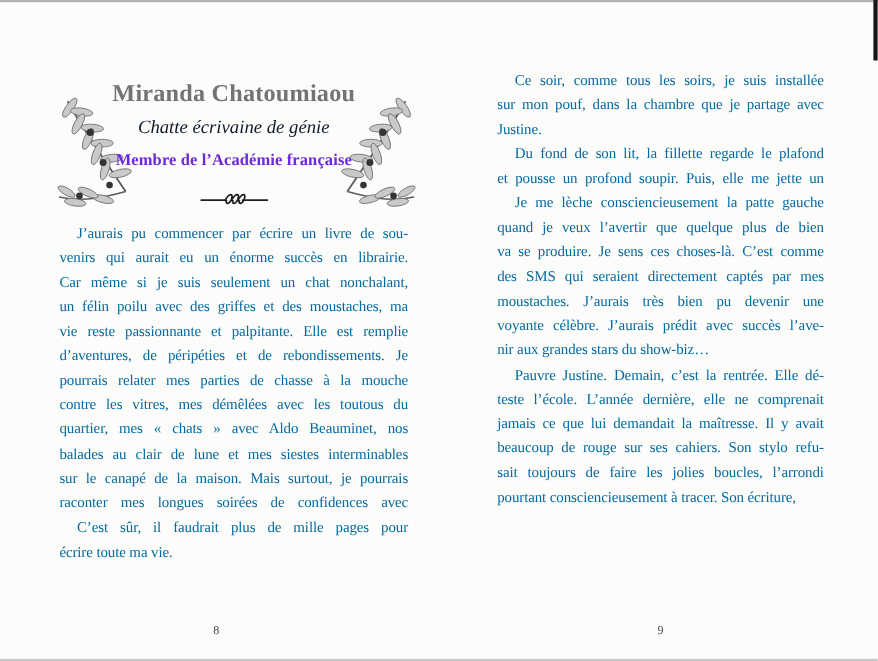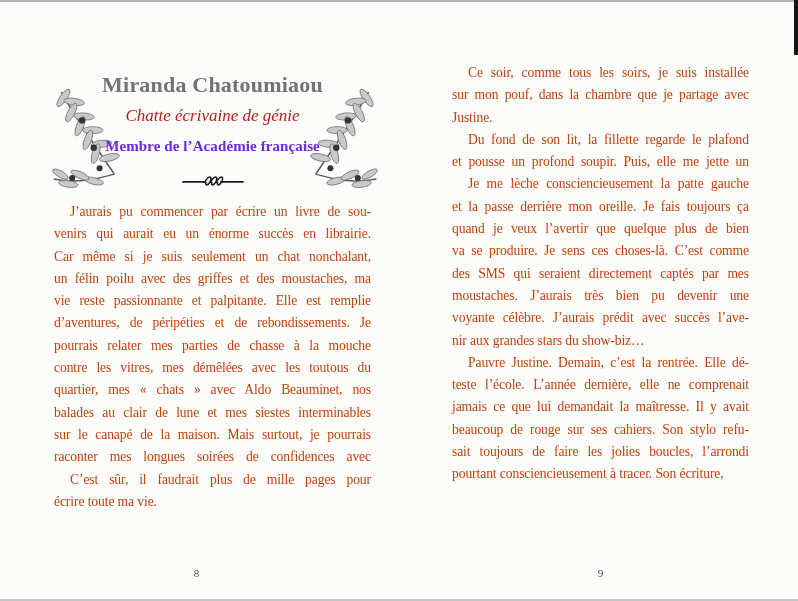--- a/index.html
+++ b/index.html
@@ -19,39 +19,39 @@
   .page-right{left:452px;width:297px;}
 
   
   .chapter-header{position:absolute;top:0;left:0;right:0;height:200px;}
   .author-name{
     position:absolute;top:72px;left:0;right:0;text-align:center;
     font-size:22px;font-weight:bold;color:#737373;letter-spacing:.2px;
   }
   .author-subtitle{
     position:absolute;top:106px;left:0;right:0;text-align:center;
-    font-style:italic;font-size:17px;color:#b91c1c;
+    font-style:italic;font-size:17px;color:#0f172a;
   }
   .author-membership{
     position:absolute;top:138px;left:0;right:0;text-align:center;
     font-size:15px;font-weight:bold;color:#6d28d9;letter-spacing:.1px;
   }
   .branch{position:absolute;width:88px;height:106px;}
   .branch-left{left:-16px;top:84px;}
   .branch-right{left:250px;top:84px;transform:scaleX(-1);}
   .divider{position:absolute;top:174px;left:0;right:0;text-align:center;}
 
   
   .page-body{position:absolute;left:0;right:0;}
   .page-left .page-body{top:201px;}
   .page-right .page-body{top:62px;}
   .line{
     font-size:13.6px;line-height:22.3px;letter-spacing:-0.1px;
     text-align:justify;text-align-last:justify;
-    white-space:normal;color:#c2410c;
+    white-space:normal;color:#0369a1;
   }
   .line.first{text-indent:16px;}
   .line.last{text-align-last:left;}
 
   .folio{
     position:absolute;top:567px;left:0;right:0;text-align:center;
     font-size:11px;color:#4a4a4a;
   }
   .page-left .folio{transform:translateX(-16px);}
 </style>
@@ -155,21 +155,20 @@
   </div>
 
   <div class="page page-right">
     <div class="page-body">
         <div class="line first">Ce soir, comme tous les soirs, je suis installée</div>
         <div class="line">sur mon pouf, dans la chambre que je partage avec</div>
         <div class="line last">Justine.</div>
         <div class="line first">Du fond de son lit, la fillette regarde le plafond</div>
         <div class="line">et pousse un profond soupir. Puis, elle me jette un</div>
         <div class="line first">Je me lèche consciencieusement la patte gauche</div>
-        <div class="line">et la passe derrière mon oreille. Je fais toujours ça</div>
         <div class="line">quand je veux l’avertir que quelque plus de bien</div>
         <div class="line">va se produire. Je sens ces choses-là. C’est comme</div>
         <div class="line">des SMS qui seraient directement captés par mes</div>
         <div class="line">moustaches. J’aurais très bien pu devenir une</div>
         <div class="line">voyante célèbre. J’aurais prédit avec succès l’ave-</div>
         <div class="line last">nir aux grandes stars du show-biz…</div>
         <div class="line first">Pauvre Justine. Demain, c’est la rentrée. Elle dé-</div>
         <div class="line">teste l’école. L’année dernière, elle ne comprenait</div>
         <div class="line">jamais ce que lui demandait la maîtresse. Il y avait</div>
         <div class="line">beaucoup de rouge sur ses cahiers. Son stylo refu-</div>

